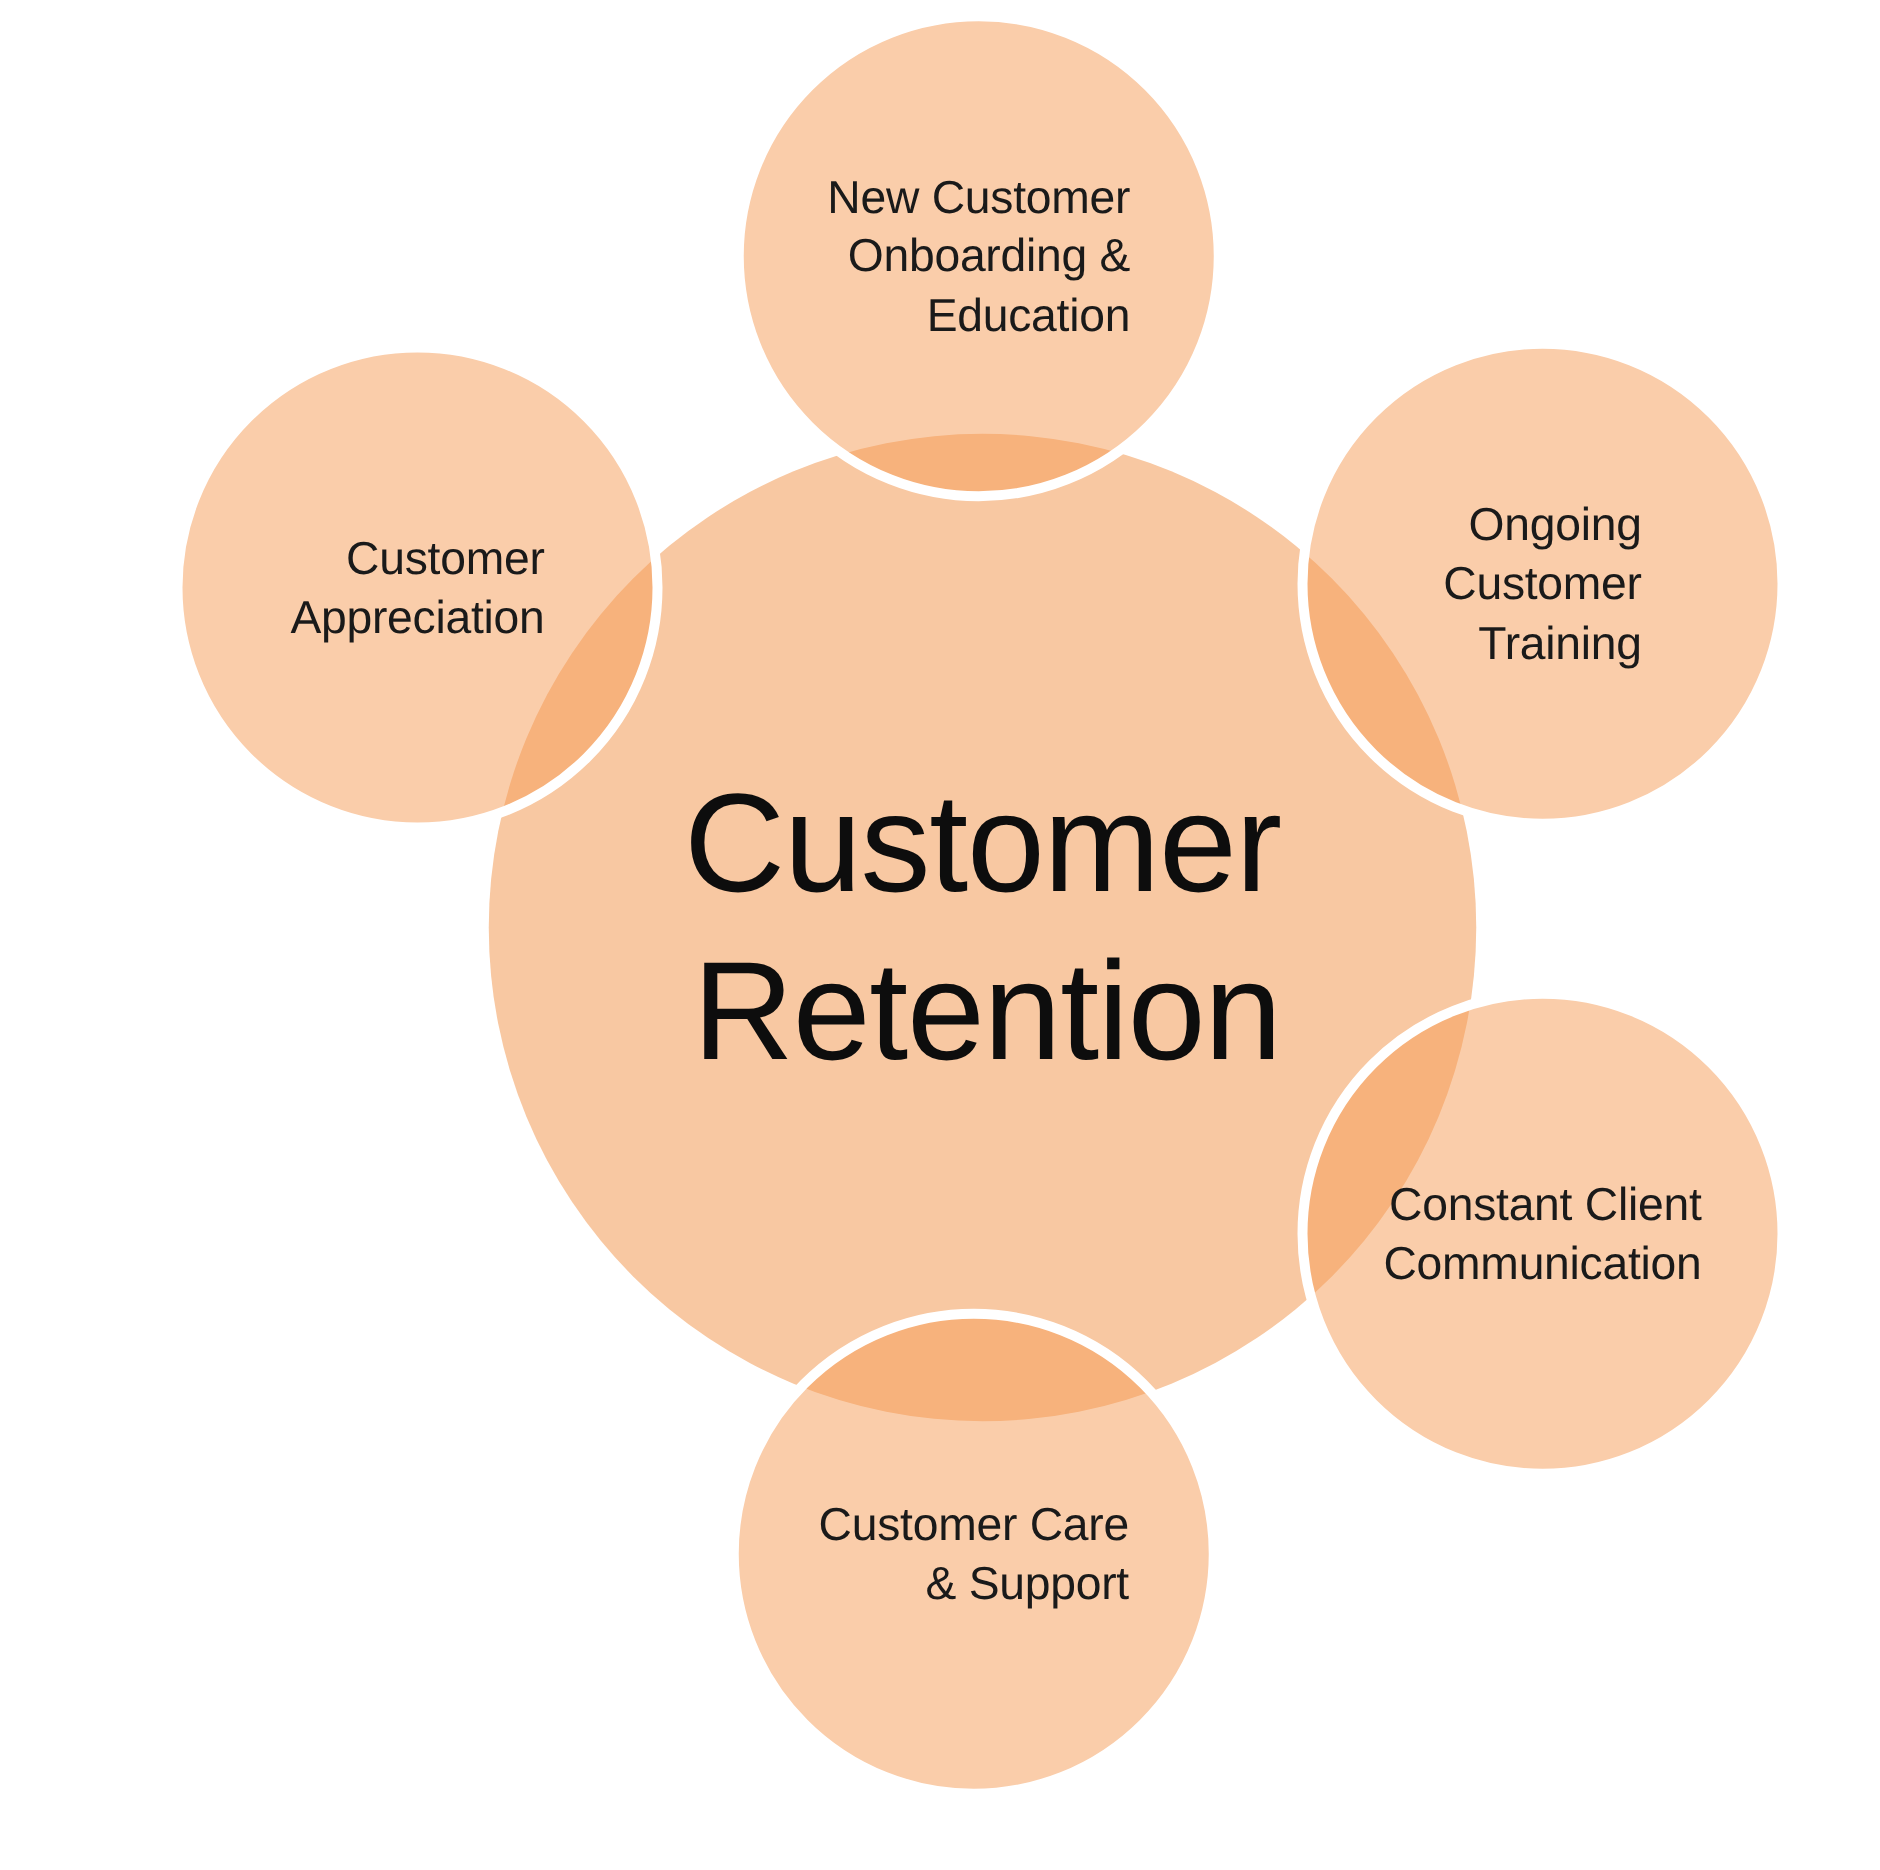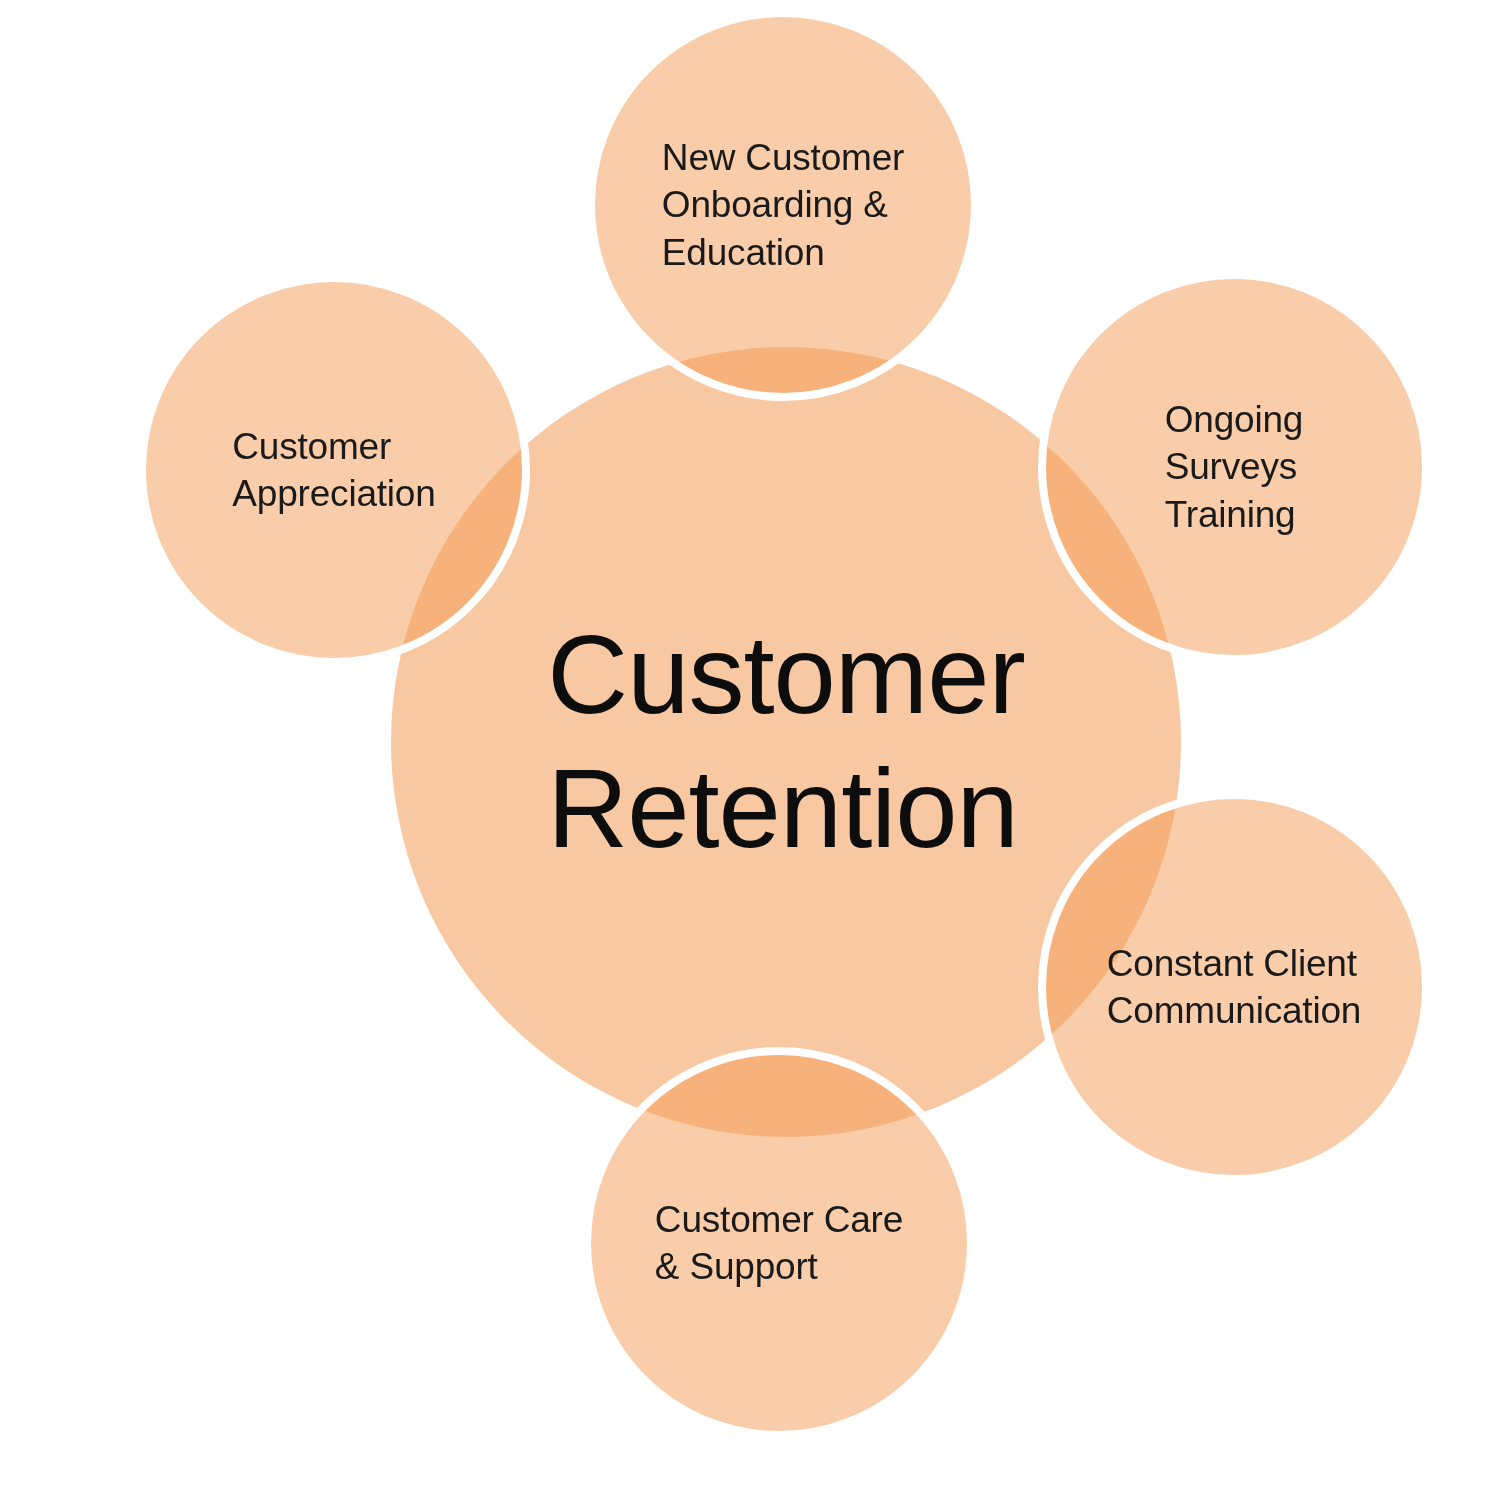--- a/index.html
+++ b/index.html
@@ -14,21 +14,21 @@
     background: #ffffff;
     overflow: hidden;
     font-family: "Liberation Sans", "DejaVu Sans", sans-serif;
   }
   .circle {
     position: absolute;
     border-radius: 50%;
     display: flex;
     align-items: center;
     justify-content: center;
-    text-align: left;
+    text-align: right;
     box-sizing: border-box;
   }
   
   .center-circle {
     left: 391px;
     top: 347px;
     width: 790px;
     height: 790px;
     background: #F8C8A2;
     z-index: 1;
@@ -73,21 +73,21 @@
   </div>
 
   <div class="circle satellite sat-top" style="background: rgba(245, 155, 85, 0.5); border-color: rgb(255, 255, 255);">
     <span class="satellite-label">New Customer
 Onboarding &amp;
 Education</span>
   </div>
 
   <div class="circle satellite sat-top-right" style="background: rgba(245, 155, 85, 0.5); border-color: rgb(255, 255, 255);">
     <span class="satellite-label">Ongoing
-Surveys
+Customer
 Training</span>
   </div>
 
   <div class="circle satellite sat-bottom-right" style="background: rgba(245, 155, 85, 0.5); border-color: rgb(255, 255, 255);">
     <span class="satellite-label">Constant Client
 Communication</span>
   </div>
 
   <div class="circle satellite sat-bottom" style="background: rgba(245, 155, 85, 0.5); border-color: rgb(255, 255, 255);">
     <span class="satellite-label">Customer Care

